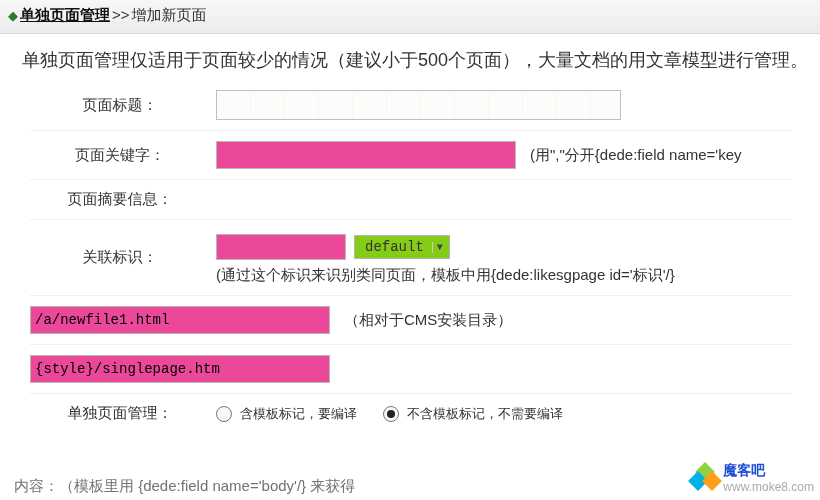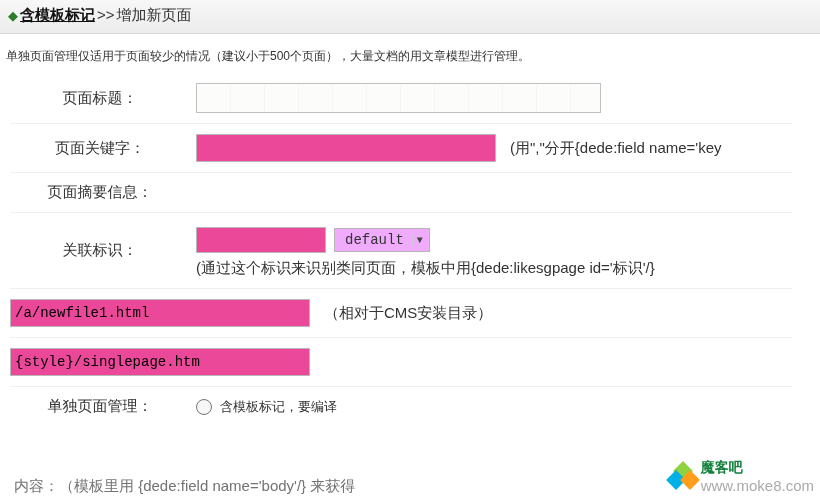--- a/index.html
+++ b/index.html
@@ -20,24 +20,24 @@
     font-size: 15px;
   }
   .diamond {
     color: #2b7c2b;
     font-size: 13px;
     margin-right: 2px;
   }
   .bc-link { font-weight: bold; text-decoration: underline; color: #111; }
   .bc-sep { margin: 0 2px; }
   .intro {
-    padding: 14px 10px 8px 6px;
-    font-size: 12px;
-  }
-  .form-area { padding: 0 28px 0 10px; }
+    padding: 14px 10px 8px 22px;
+    font-size: 18px;
+  }
+  .form-area { padding: 0 28px 0 10px; margin-left: 20px; }
   .row {
     display: flex;
     align-items: center;
     padding: 10px 0;
     border-top: 1px solid #efefef;
   }
   .row.first { border-top: none; }
   .row .label {
     width: 180px;
     text-align: center;
@@ -60,21 +60,21 @@
   .txt.wide { width: 480px; background: #fcfdfb; }
   .txt.title {
     width: 395px; height: 26px;
     background: repeating-linear-gradient(90deg,
       #fcfdfb 0, #fcfdfb 33px, #f5f7f2 33px, #f5f7f2 34px);
     border-color: #c0c0c0;
   }
   .hint { margin-left: 14px; font-size: 15px; }
   .select-wrap {
     display: inline-flex; align-items: center;
-    border: 1px solid #b5b5b5; background: #f0abfc;
+    border: 1px solid #b5b5b5; background: #84cc16;
     height: 22px; margin-left: 8px;
     font-family: "Courier New", monospace; font-size: 14px;
     padding: 0 2px 0 10px;
   }
   .select-wrap .arrow {
     width: 14px; text-align: center;
     border-left: 1px solid #ccc; margin-left: 8px;
     font-size: 10px; color: #444;
   }
   .sub-row { flex: 1; display: flex; flex-direction: column; }
@@ -104,28 +104,28 @@
   .wm-cube {
     width: 28px; height: 26px; position: relative; margin-right: 4px;
   }
   .wm-cube .a, .wm-cube .b, .wm-cube .c {
     position: absolute; width: 14px; height: 14px;
     transform: rotate(45deg);
   }
   .wm-cube .a { background: #8fd13f; left: 7px; top: 0; }
   .wm-cube .b { background: #00b0e6; left: 0; top: 9px; }
   .wm-cube .c { background: #ff9e1b; left: 14px; top: 9px; }
-  .wm-text .t1 { color: #15803d; font-weight: bold; font-size: 14px; }
-  .wm-text .t2 { color: #aaa; font-size: 15px; }
+  .wm-text .t1 { color: #1d4ed8; font-weight: bold; font-size: 14px; }
+  .wm-text .t2 { color: #aaa; font-size: 12px; }
 </style>
 </head>
 <body>
 
 <div class="header-bar">
-  <span class="diamond">◆</span><a class="bc-link" href="#">含模板标记</a><span class="bc-sep">&gt;&gt;</span><span>增加新页面</span>
+  <span class="diamond">◆</span><a class="bc-link" href="#">单独页面管理</a><span class="bc-sep">&gt;&gt;</span><span>增加新页面</span>
 </div>
 
 <div class="intro">单独页面管理仅适用于页面较少的情况（建议小于500个页面），大量文档的用文章模型进行管理。</div>
 
 <div class="form-area">
 
   <div class="row first">
     <div class="label">页面标题：</div>
     <div class="field">
       <input class="txt title" type="text" value="" style="">
@@ -172,20 +172,24 @@
   </div>
 
   <div class="row">
     <div class="label">单独页面管理：</div>
     <div class="field">
       <div class="radio-grp">
         <div class="radio-opt">
           <span class="radio"></span>
           <span>含模板标记，要编译</span>
         </div>
+        <div class="radio-opt">
+          <span class="radio selected"></span>
+          <span>不含模板标记，不需要编译</span>
+        </div>
       </div>
     </div>
   </div>
 
 </div>
 
 <div class="footer-partial">内容：（模板里用 {dede:field name='body'/} 来获得</div>
 
 <div class="watermark">
   <div class="wm-cube">

